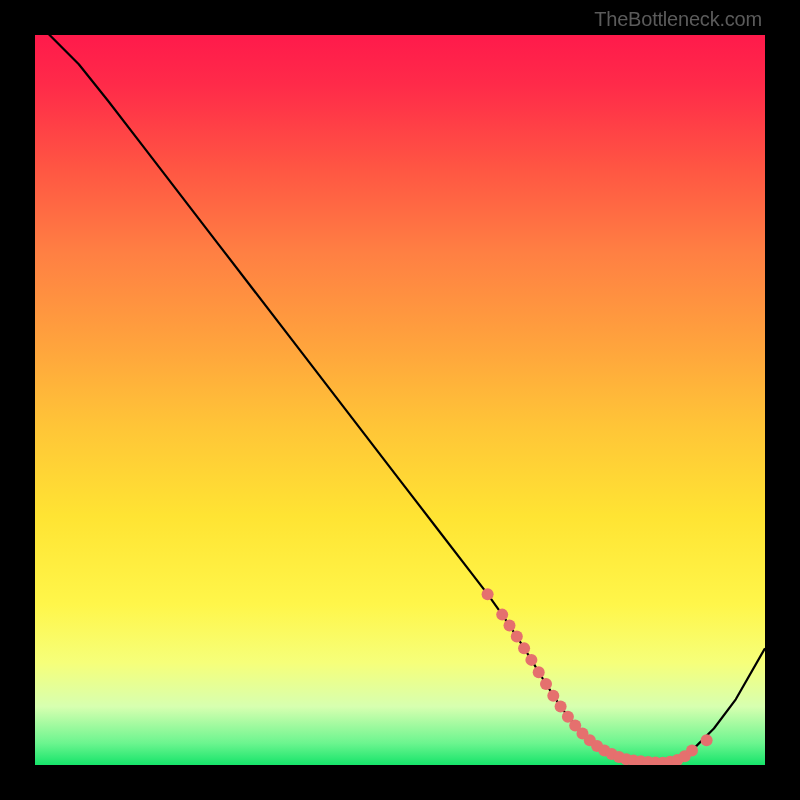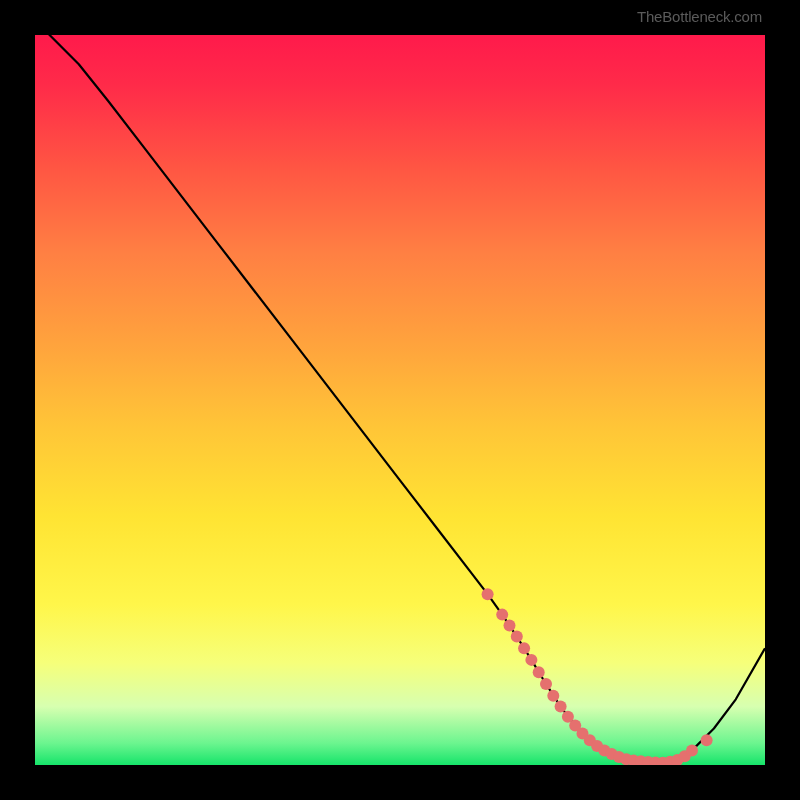--- a/index.html
+++ b/index.html
@@ -37,21 +37,21 @@
       #d7ffb0 92%,
       #6cf58f 97%,
       #16e46a 100%
     );
   }
   .watermark {
     position: absolute;
     right: 38px;
     top: 8px;
     color: #5b5b5b;
-    font-size: 15px;
+    font-size: 20px;
     font-weight: 400;
     letter-spacing: -0.2px;
     font-family: "Helvetica Neue", Arial, sans-serif;
     margin-left: 16px;
   }
   svg.curve {
     position: absolute;
     inset: 0;
     width: 730px;
     height: 730px;

